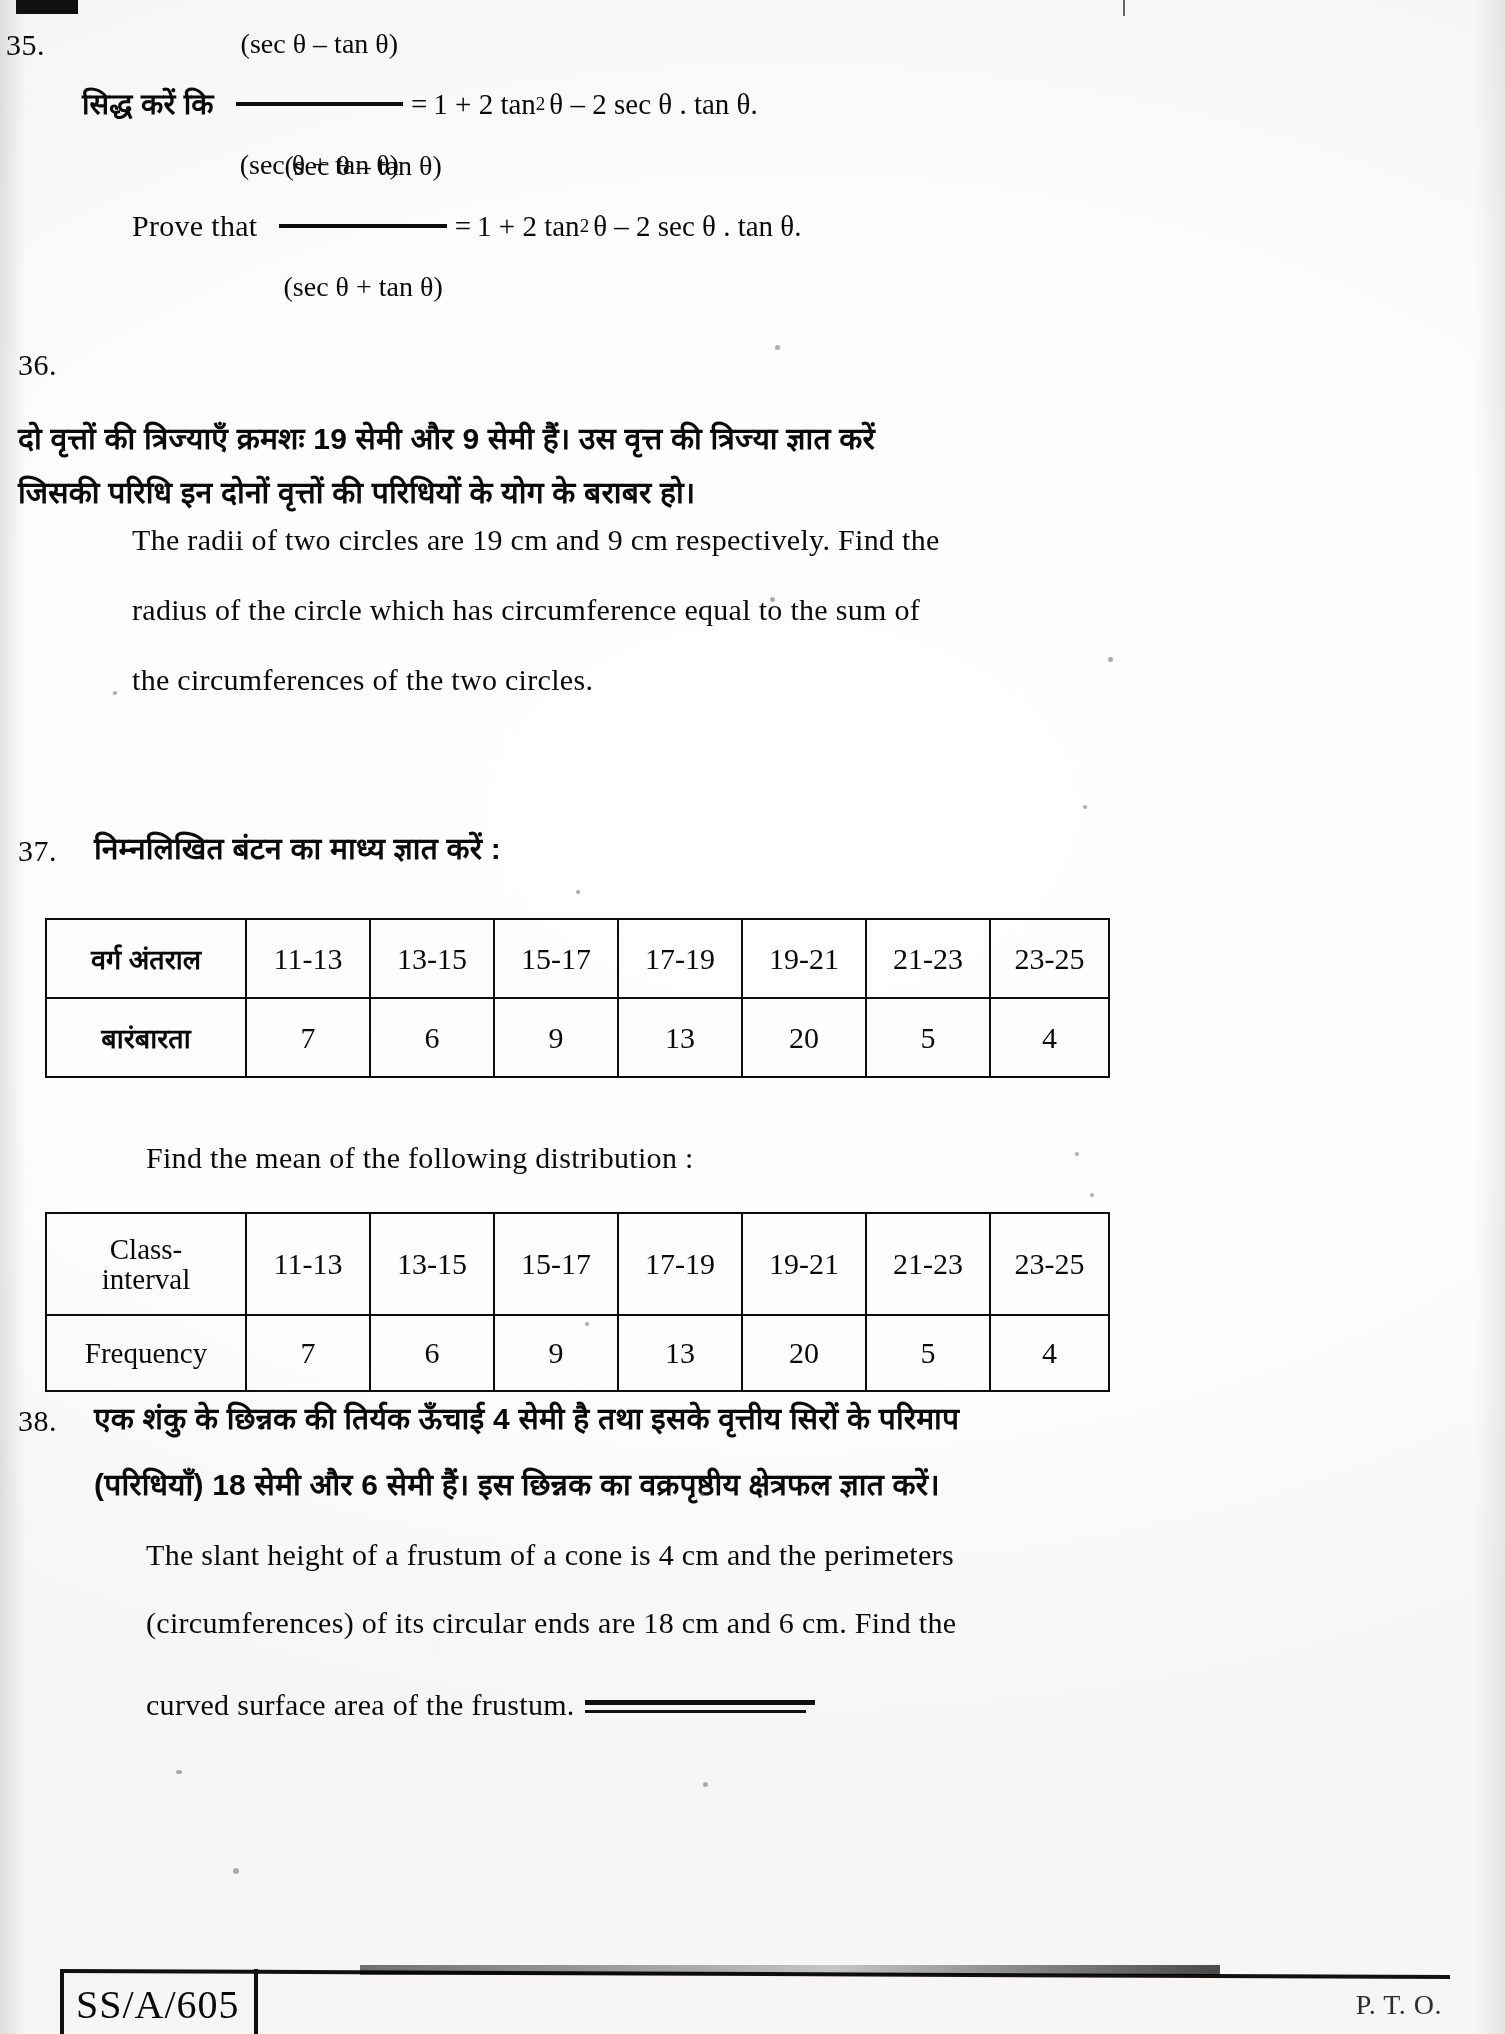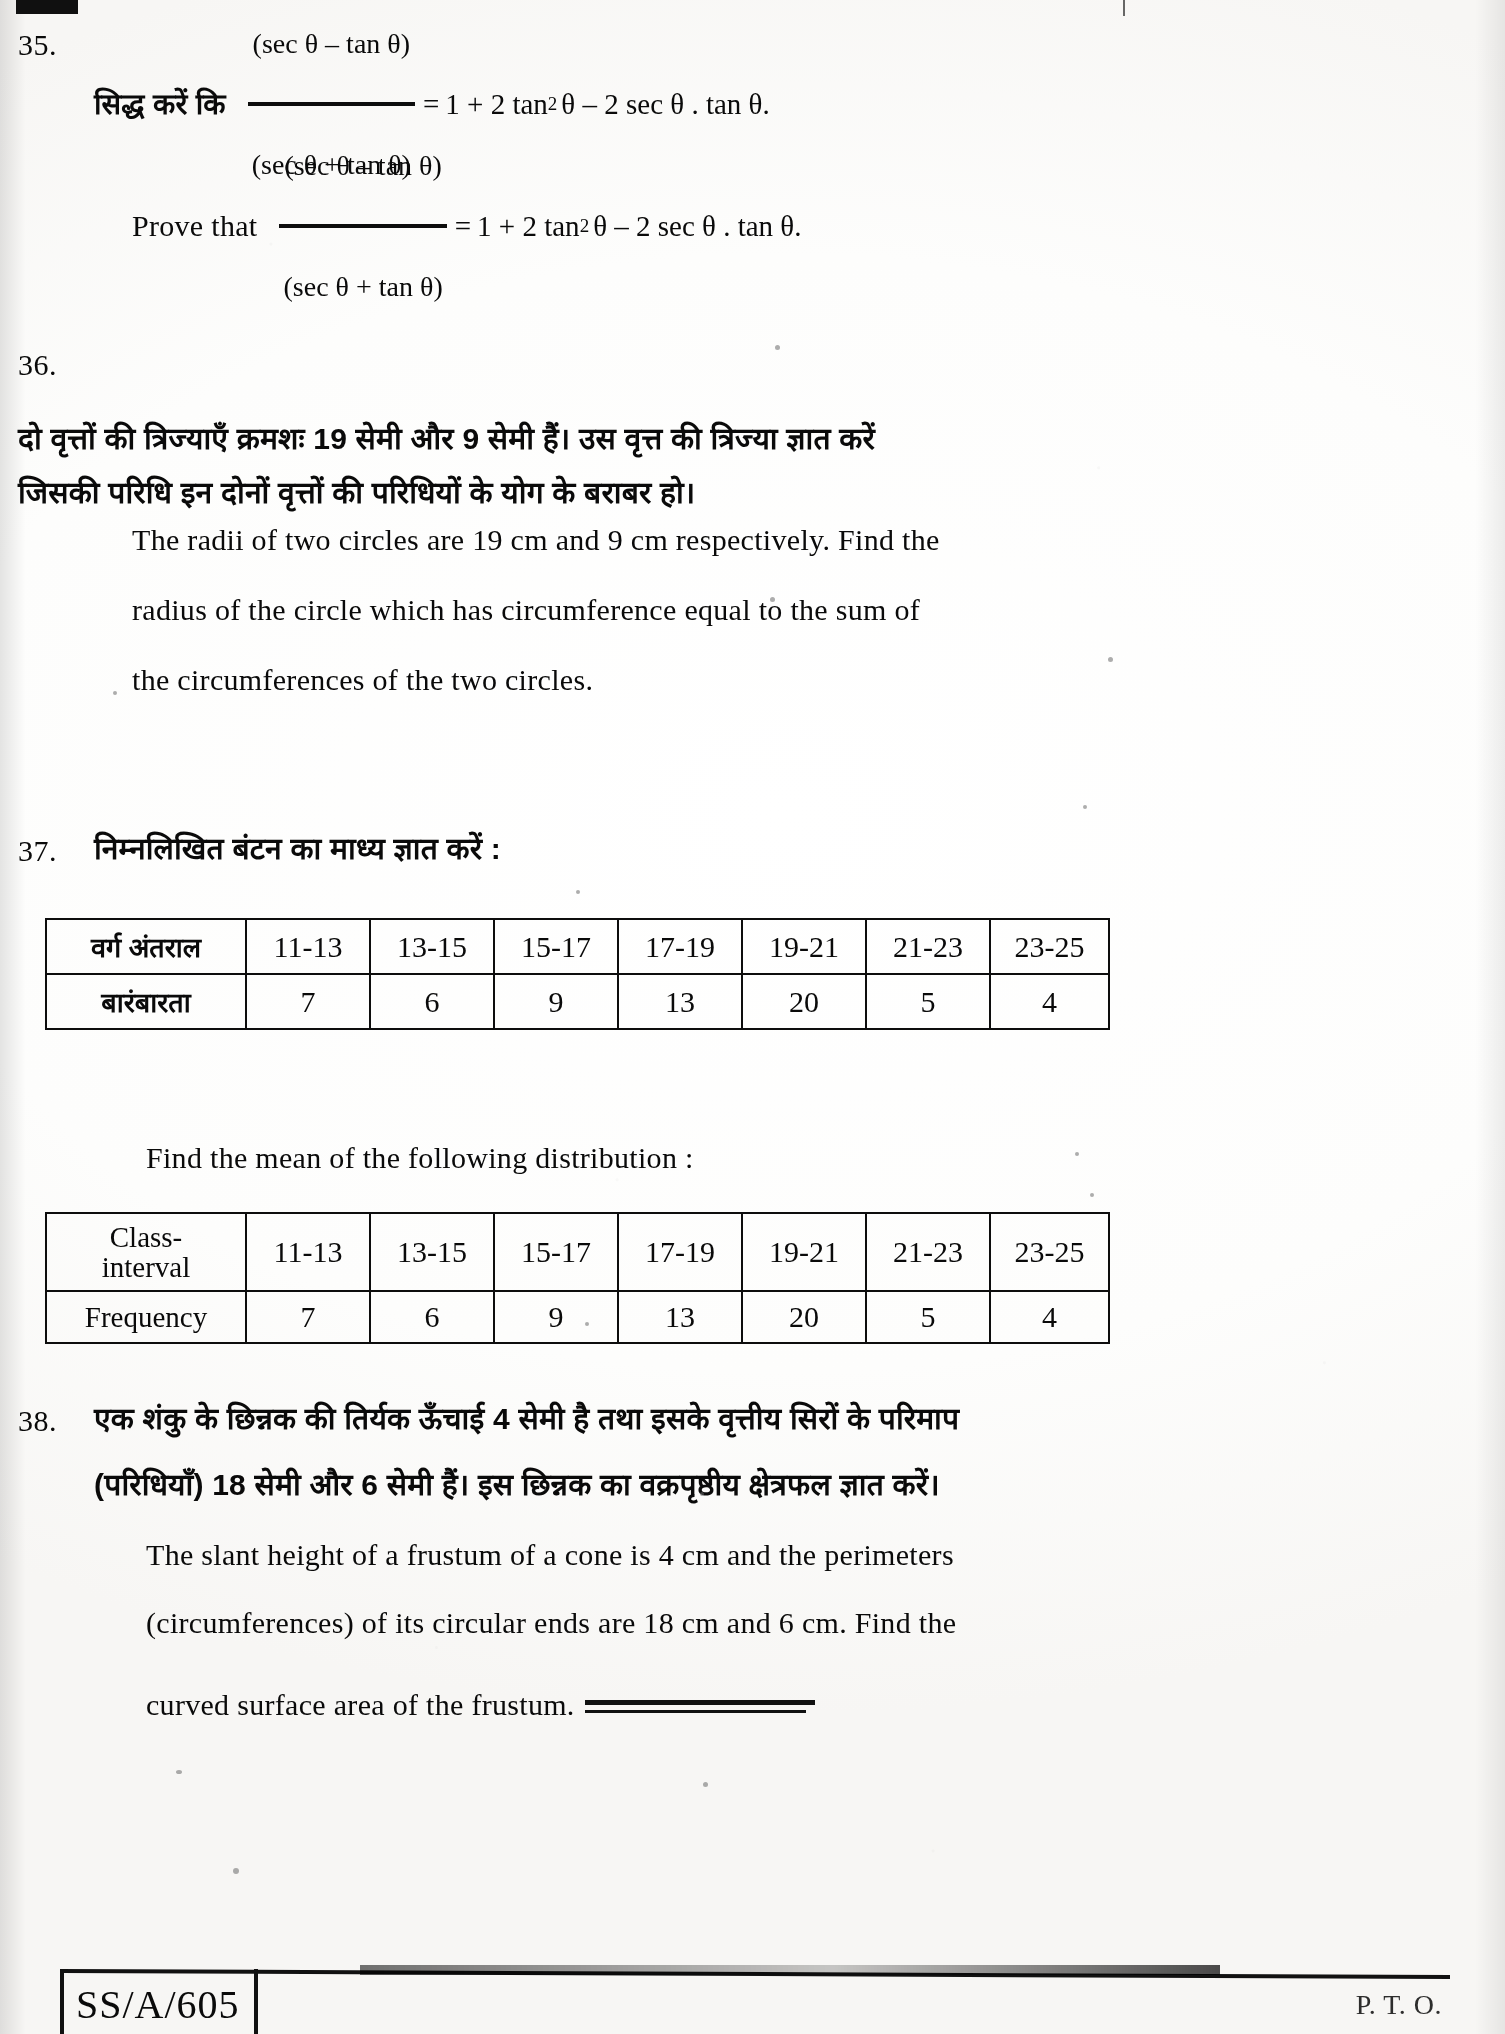--- a/index.html
+++ b/index.html
@@ -128,21 +128,21 @@
   
   .dtable {
     position: absolute;
     border-collapse: collapse;
     table-layout: fixed;
   }
   .dtable td {
     border: 2px solid #0d0d0d;
     text-align: center;
     vertical-align: middle;
-    padding: 8px 2px;
+    padding: 20px 2px;
     font-family: "Liberation Serif", "DejaVu Serif", serif;
     font-size: 30px;
     background: transparent;
   }
   .dtable td.lbl-hi {
     font-family: "Liberation Sans", "DejaVu Sans", sans-serif;
     font-weight: 700;
     font-size: 27px;
   }
   .dtable td.lbl-en {
@@ -219,21 +219,21 @@
 
 <div class="page">
   <div class="scan-noise"></div>
   <div class="edge-shadow-left"></div>
   <div class="edge-shadow-right"></div>
   <div class="corner-mark"></div>
   <div class="top-right-tick"></div>
 
   <div class="content">
 
-    <div class="qrow" style="left:18px; top:28px; width:1180px;">
+    <div class="qrow" style="left:6px; top:28px; width:1180px;">
       <div class="qnum">35.</div>
       <div class="qbody">
         <div class="mathline">
           <span class="hi" style="margin-right:14px;">सिद्ध करें कि</span>
           <span class="frac">
             <span class="num">(sec θ – tan θ)</span>
             <span class="bar"></span>
             <span class="den">(sec θ + tan θ)</span>
           </span>
           <span>=</span>

